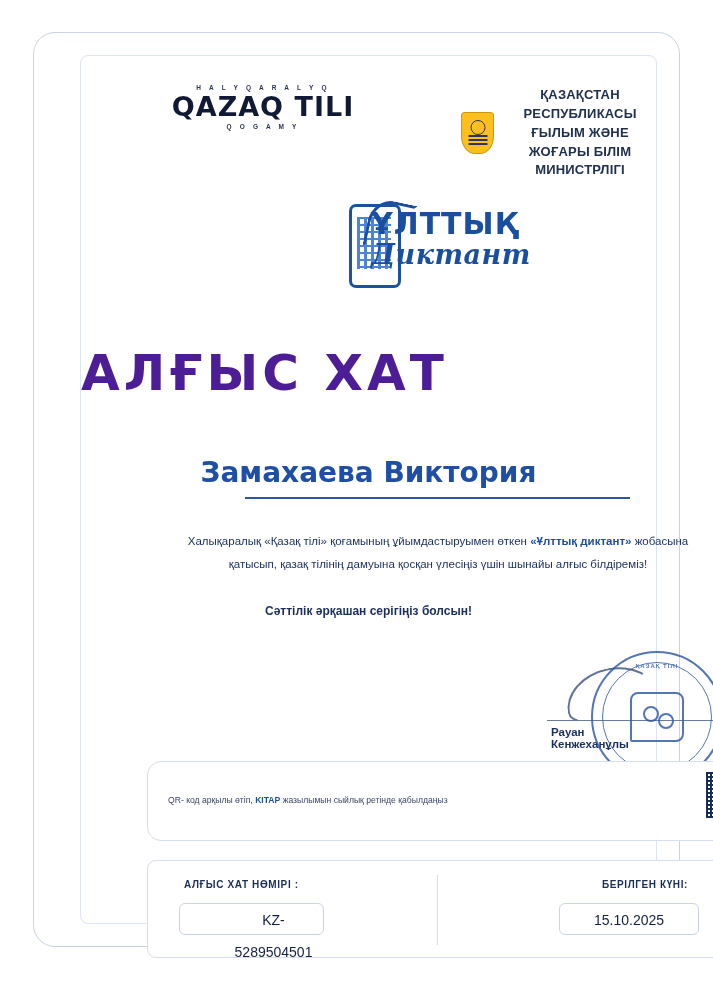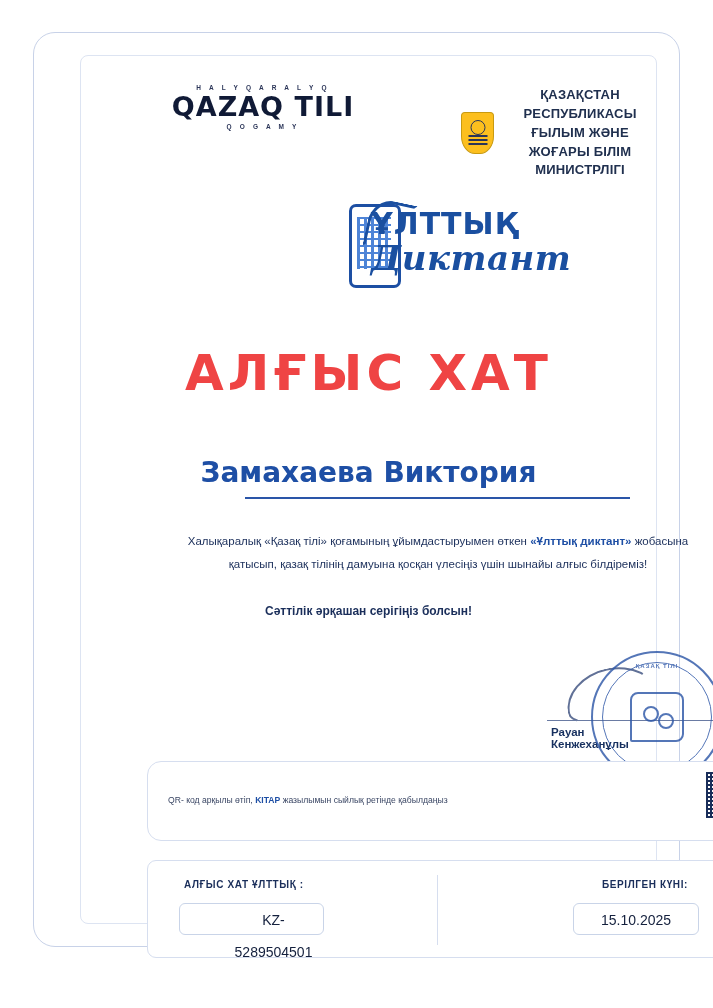--- a/index.html
+++ b/index.html
@@ -166,21 +166,21 @@
     color: #1a4fa0;
   }
   .dictant-text .l1 {
     font-size: 30px;
     font-weight: 800;
     letter-spacing: 1px;
     line-height: 0.95;
     font-family: "DejaVu Sans", sans-serif;
   }
   .dictant-text .l2 {
-    font-size: 34px;
+    font-size: 27px;
     font-weight: 800;
     font-style: italic;
     letter-spacing: 0.5px;
     line-height: 1;
     margin-top: 2px;
     font-family: "DejaVu Serif", serif;
   }
   .dictant-swoosh {
     position: absolute;
     left: 286px;
@@ -192,25 +192,24 @@
     border-bottom-color: transparent;
     border-radius: 50% 0 0 0;
     transform: rotate(12deg);
   }
   
   .title {
     position: absolute;
     left: 0;
     top: 288px;
     width: 100%;
-    text-align: center;
     font-size: 50px;
     font-weight: 800;
     letter-spacing: 4px;
-    color: #ef4444;
+    color: #4c1d95;
     font-family: "DejaVu Sans", sans-serif;
   }
   
   .recipient {
     position: absolute;
     left: 0;
     top: 400px;
     width: 100%;
     text-align: center;
     font-size: 28px;
@@ -436,21 +435,21 @@
     line-height: 32px;
     border: 1px solid #c9d4e8;
     border-radius: 6px;
     font-size: 14px;
     color: #14203d;
     text-align: center;
     background: #ffffff;
     box-sizing: border-box;
   }
   .foot-value.left { left: 31px; width: 145px; padding-left: 44px; }
-  .foot-value.right { right: 25px; width: 126px; }
+  .foot-value.right { right: 25px; width: 140px; }
 </style>
 </head>
 <body>
 
 <div class="page">
   <div class="outer-frame">
     <div class="inner-frame">
 
       <div class="header">
         <div class="logo-qazaq">
@@ -502,21 +501,21 @@
       <div class="qr-box">
         <div class="qr-note">
           <span>QR- код арқылы өтіп, </span><b>KITAP</b><span> жазылымын сыйлық ретінде қабылдаңыз</span>
         </div>
         <div class="qr-code"></div>
         <div class="qr-caption">kitap.kz</div>
       </div>
 
       <div class="footer-box">
         <div class="footer-divider"></div>
-        <div class="foot-label left">АЛҒЫС  ХАТ  ҰЛТТЫҚ :</div>
+        <div class="foot-label left">АЛҒЫС  ХАТ  НӨМІРІ :</div>
         <div class="foot-value left">KZ-5289504501</div>
         <div class="foot-label right">БЕРІЛГЕН  КҮНІ:</div>
         <div class="foot-value right">15.10.2025</div>
       </div>
 
     </div>
   </div>
 </div>
 
 </body></html>

